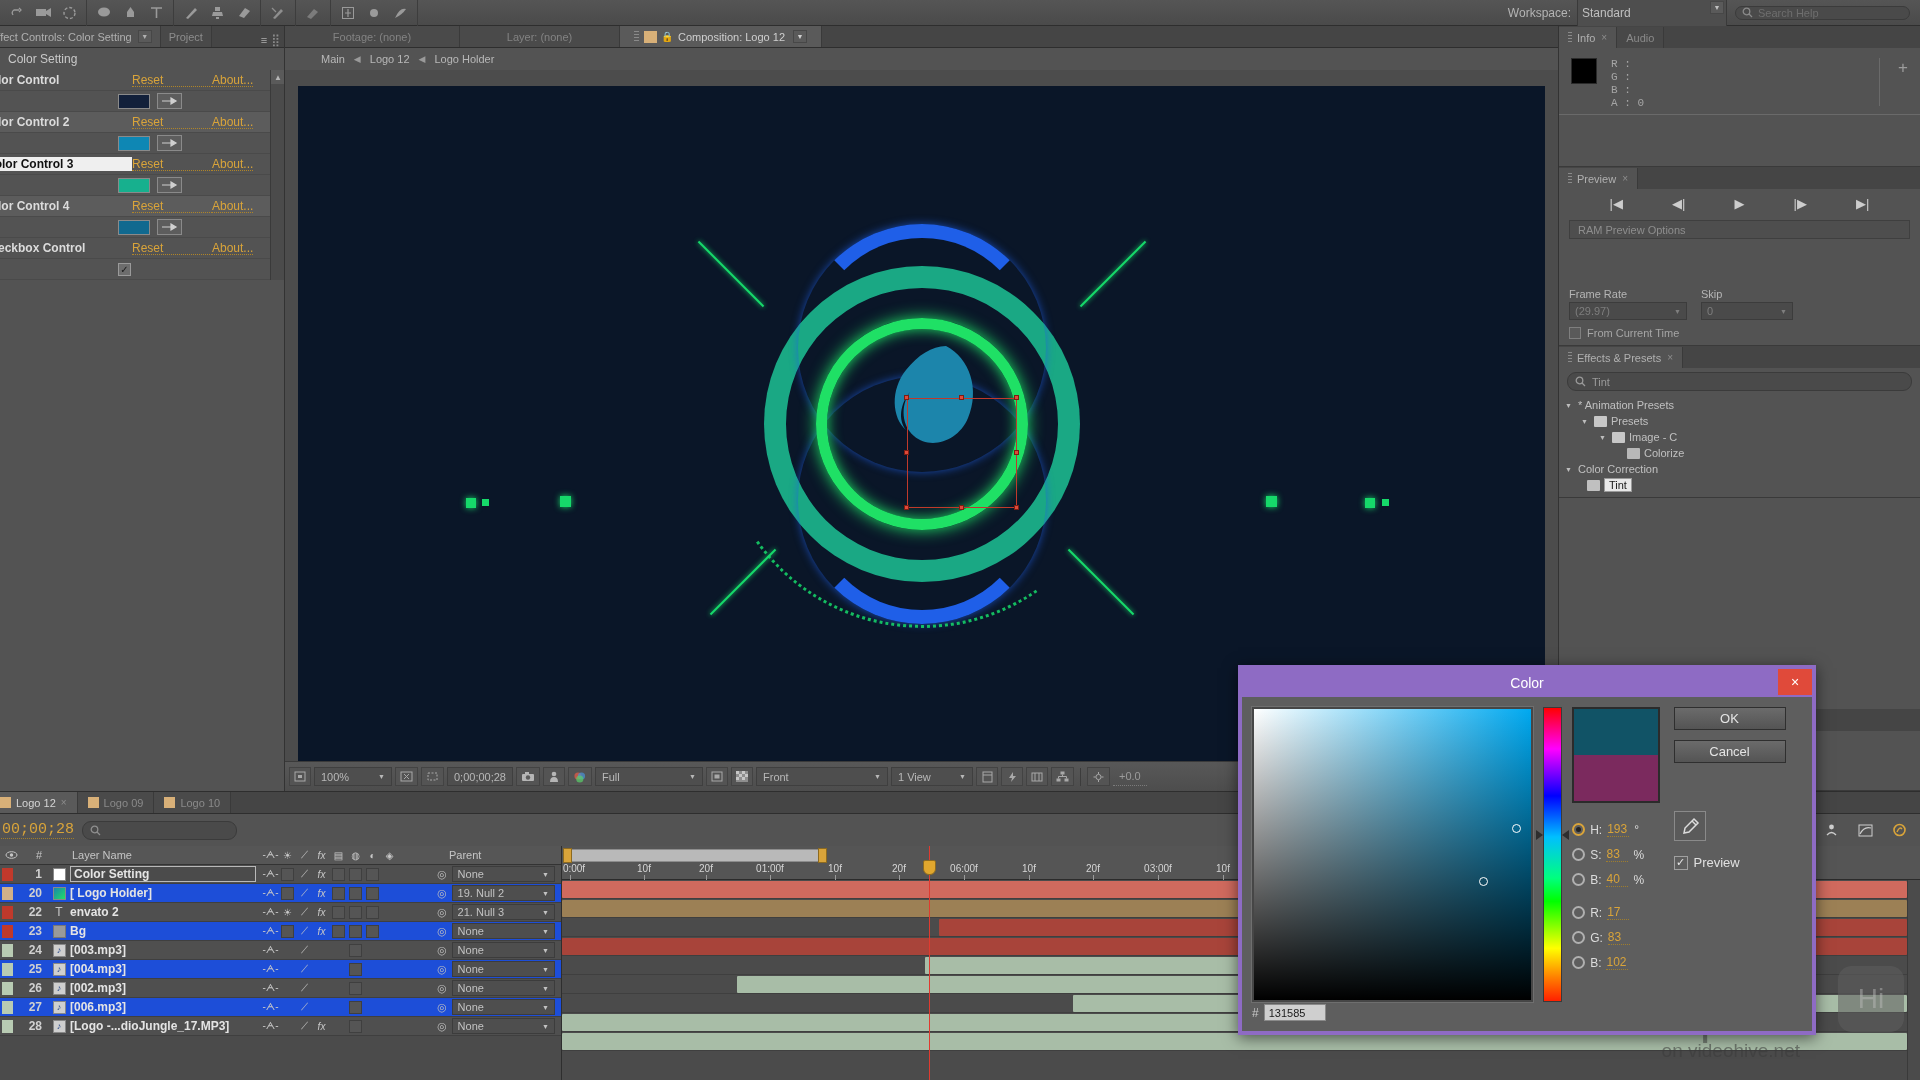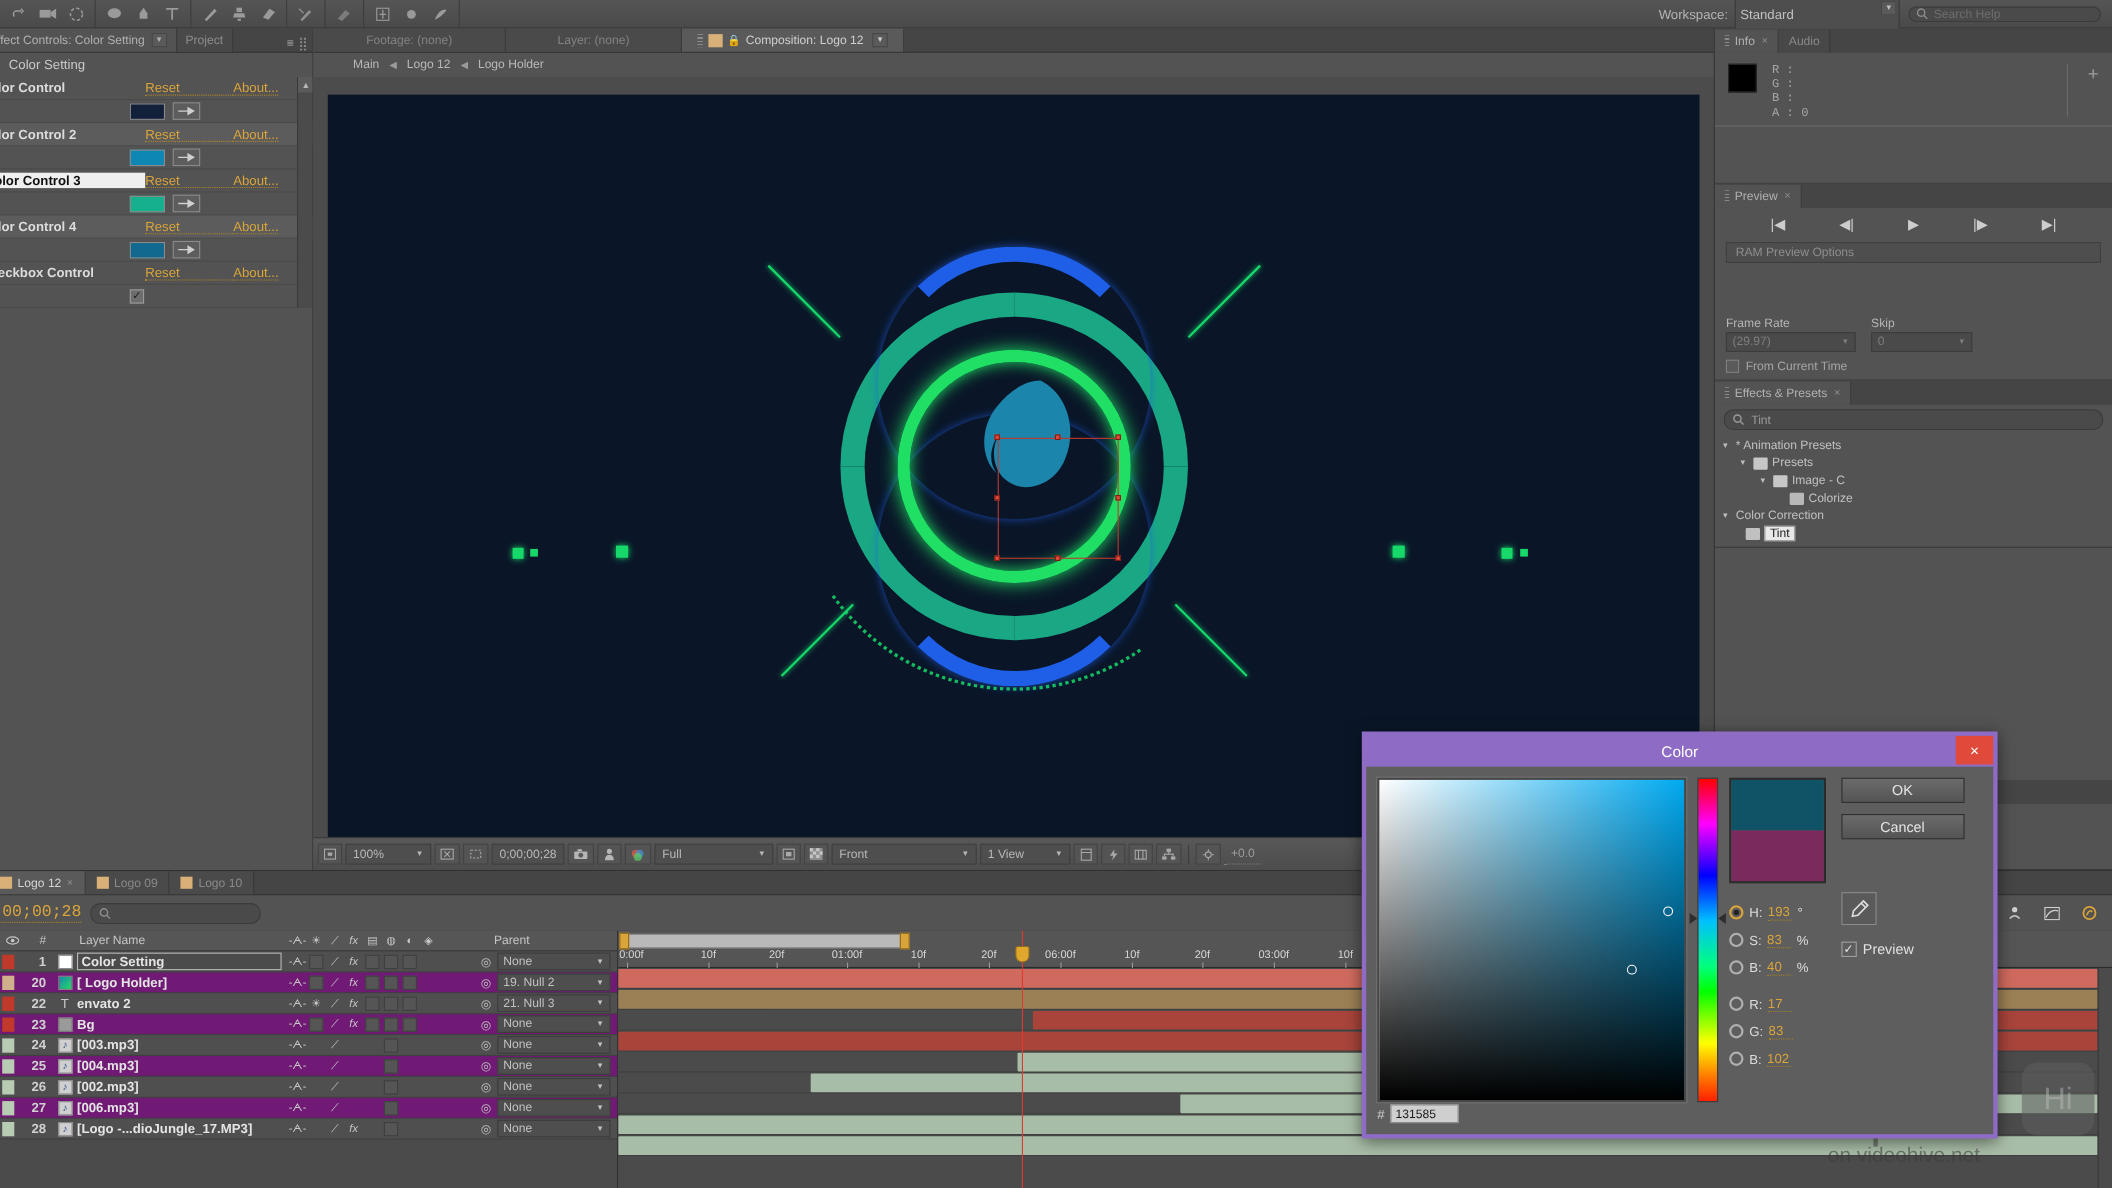--- a/index.html
+++ b/index.html
@@ -188,21 +188,21 @@
                padding:0 7px; color:#888; font-size:11px; }
   .tl-switch { width:26px; height:23px; display:flex; align-items:center;
                justify-content:center; color:#bdbdbd; }
   .tl-switch.framed { background:#5c5c5c; border:1px solid #2f2f2f; }
   .tl-body { position:absolute; left:0; right:0; top:54px; bottom:0; display:flex; }
   .layers-col { width:562px; background:#4b4b4b; border-right:1px solid #2e2e2e;
                 position:relative; }
   .lc-head { height:19px; background:#565656; border-bottom:1px solid #333;
              display:flex; align-items:center; color:#c5c5c5; font-size:11px; }
   .lrow { height:19px; display:flex; align-items:center; font-size:12px;
-          border-bottom:1px solid #3f3f3f; background:#701a75; }
+          border-bottom:1px solid #3f3f3f; background:#1d4ed8; }
   .lrow:nth-child(even) { background:#4f4f4f; }
   .l-av { width:22px; display:flex; gap:1px; padding-left:2px; }
   .l-color { width:11px; height:13px; }
   .l-num { width:26px; text-align:right; padding-right:6px; color:#d0d0d0; font-weight:bold; }
   .l-ico { width:22px; display:flex; align-items:center; justify-content:center; }
   .l-name { flex:1; color:#e4e4e4; font-weight:bold; white-space:nowrap; overflow:hidden; }
   .l-name.boxed { background:#4b4b4b; border:1px solid #b9b9b9; padding:0 3px;
                   margin-right:6px; }
   .l-sw { width:175px; display:flex; align-items:center; gap:0; }
   .sw-cell { width:17px; height:16px; display:flex; align-items:center;

